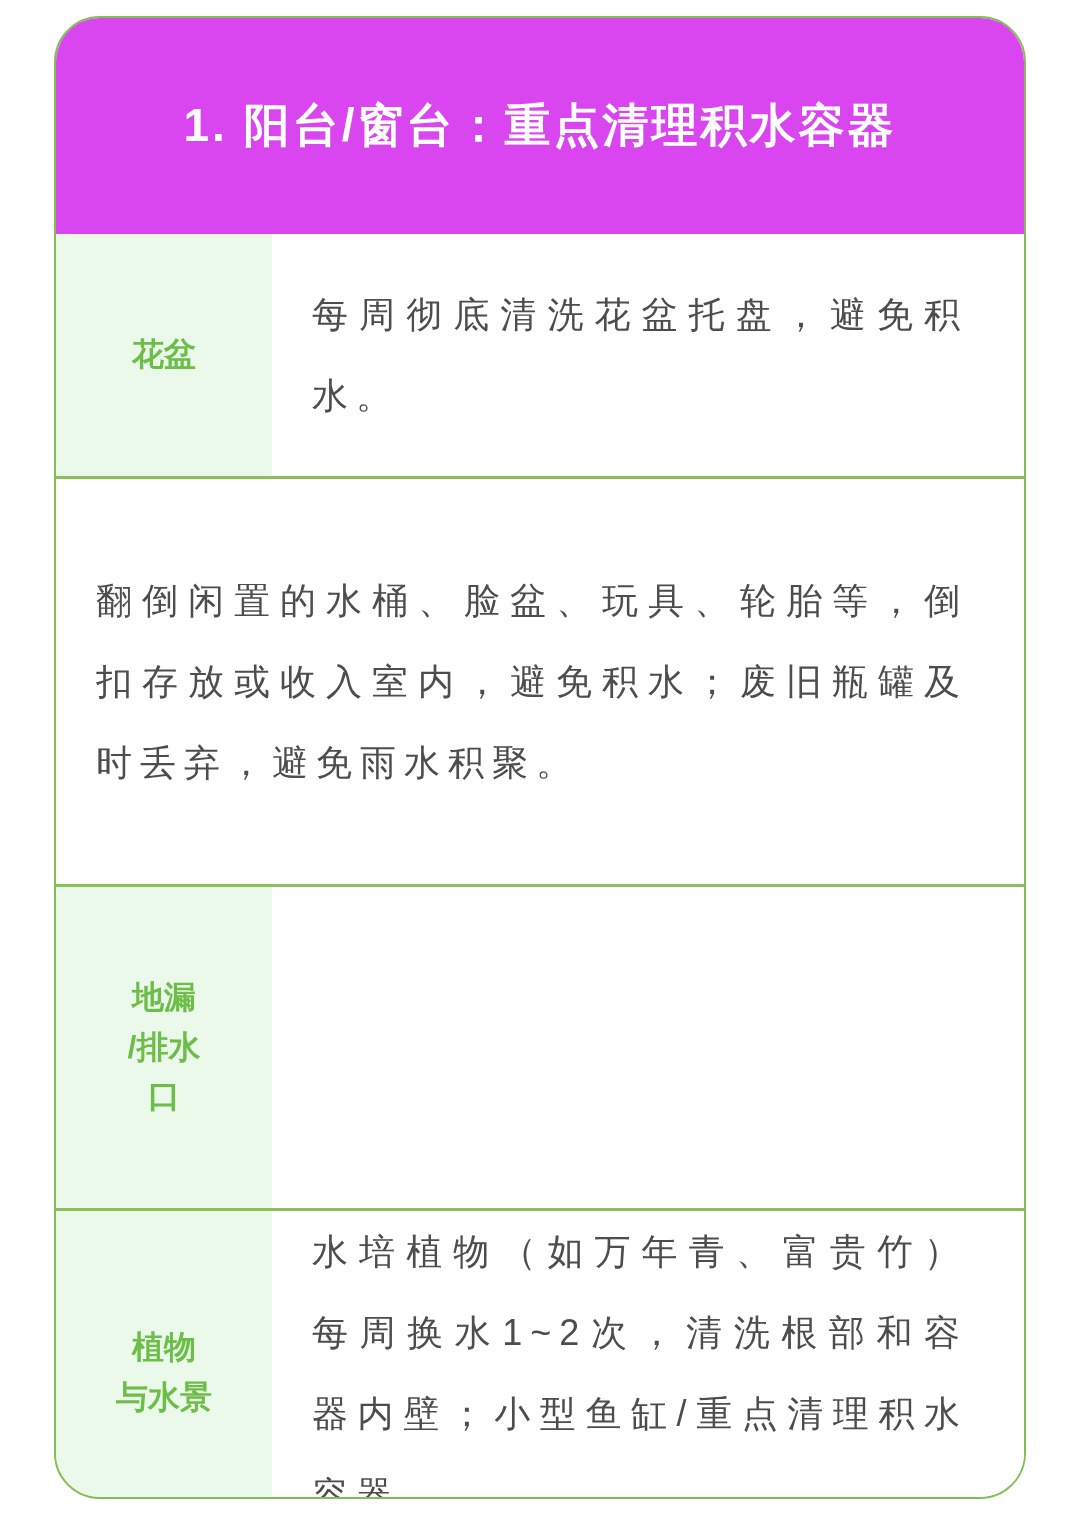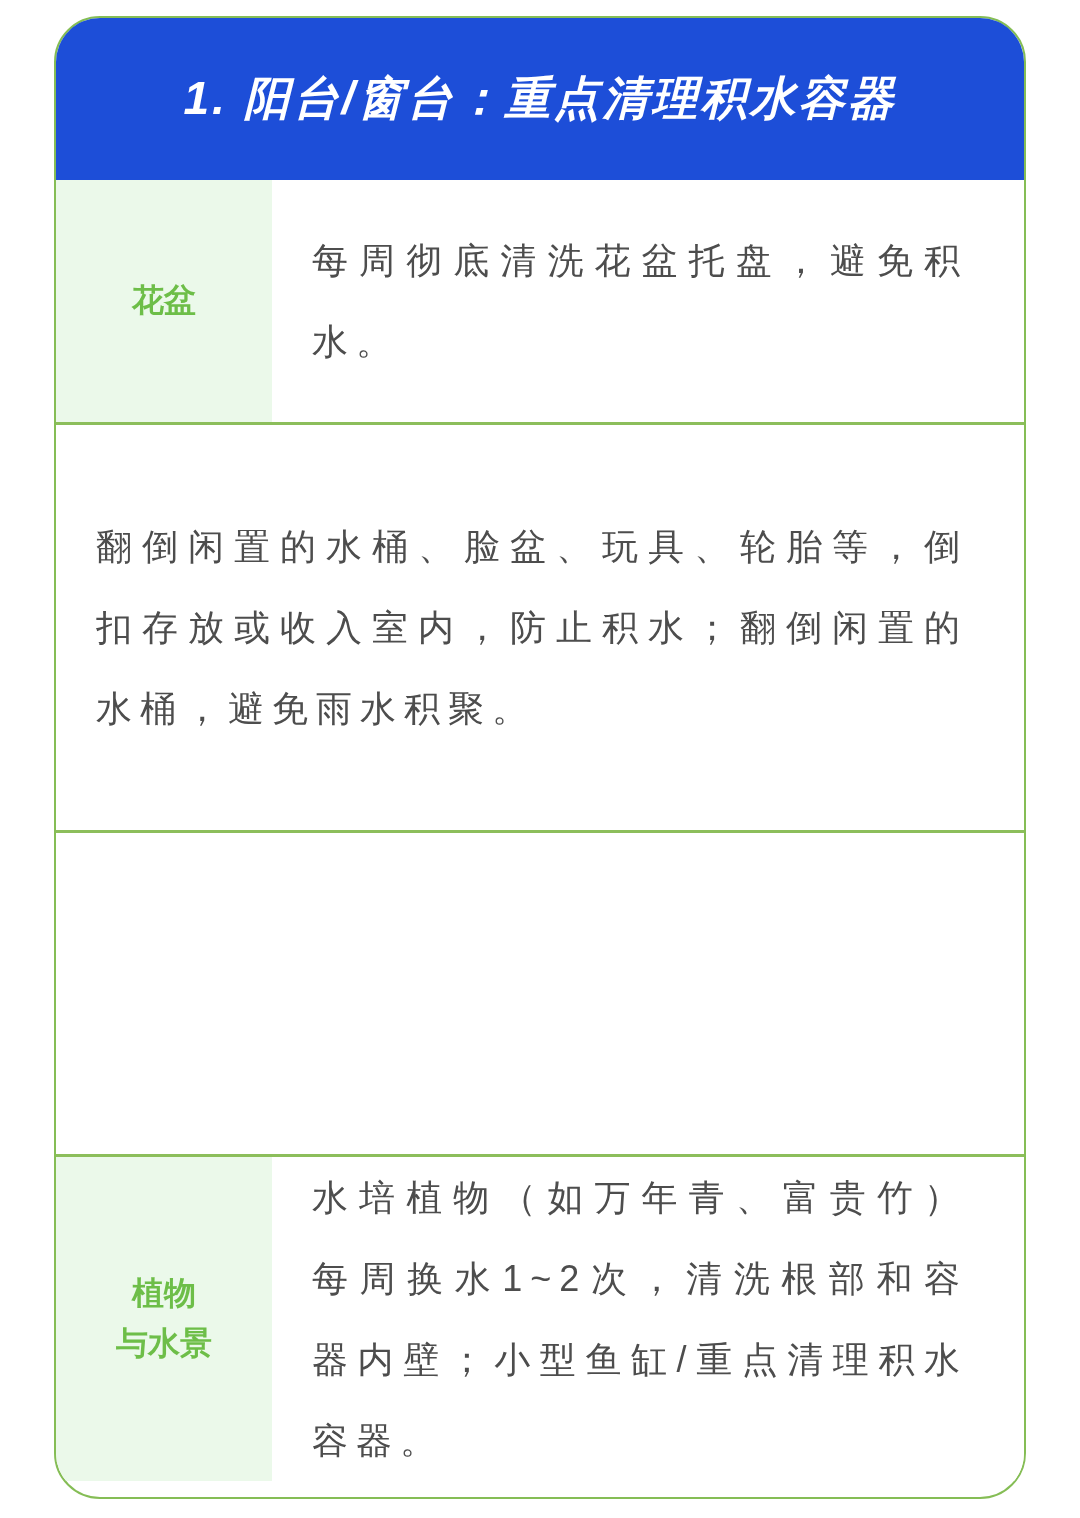--- a/index.html
+++ b/index.html
@@ -20,26 +20,25 @@
     left: 54px;
     top: 16px;
     width: 972px;
     height: 1483px;
     border: 2px solid #85bd55;
     border-radius: 46px;
     overflow: hidden;
     background: #ffffff;
   }
   .card-header {
-    height: 162px;
-    background: #1d4ed8;
+    height: 216px;
+    background: #d946ef;
     display: flex;
     align-items: center;
     justify-content: center;
-    font-style: italic;
   }
   .card-header .title {
     color: #ffffff;
     font-size: 46px;
     font-weight: bold;
     letter-spacing: 3px;
     text-align: center;
   }
   .table {
     display: flex;
@@ -106,25 +105,30 @@
         <div class="label-cell">
           <div class="label-text">花盆</div>
         </div>
         <div class="content-cell">
           <div class="content-text">每周彻底清洗花盆托盘，避免积水。</div>
         </div>
       </div>
 
       <div class="row row-2">
         <div class="content-cell">
-          <div class="content-text">翻倒闲置的水桶、脸盆、玩具、轮胎等，倒扣存放或收入室内，防止积水；翻倒闲置的水桶，避免雨水积聚。</div>
+          <div class="content-text">翻倒闲置的水桶、脸盆、玩具、轮胎等，倒扣存放或收入室内，避免积水；废旧瓶罐及时丢弃，避免雨水积聚。</div>
         </div>
       </div>
 
       <div class="row row-3">
+        <div class="label-cell">
+          <div class="label-text">地漏
+/排水
+口</div>
+        </div>
       </div>
 
       <div class="row row-4">
         <div class="label-cell">
           <div class="label-text">植物
 与水景</div>
         </div>
         <div class="content-cell">
           <div class="content-text">水培植物（如万年青、富贵竹）每周换水1~2次，清洗根部和容器内壁；小型鱼缸/重点清理积水容器。</div>
         </div>

